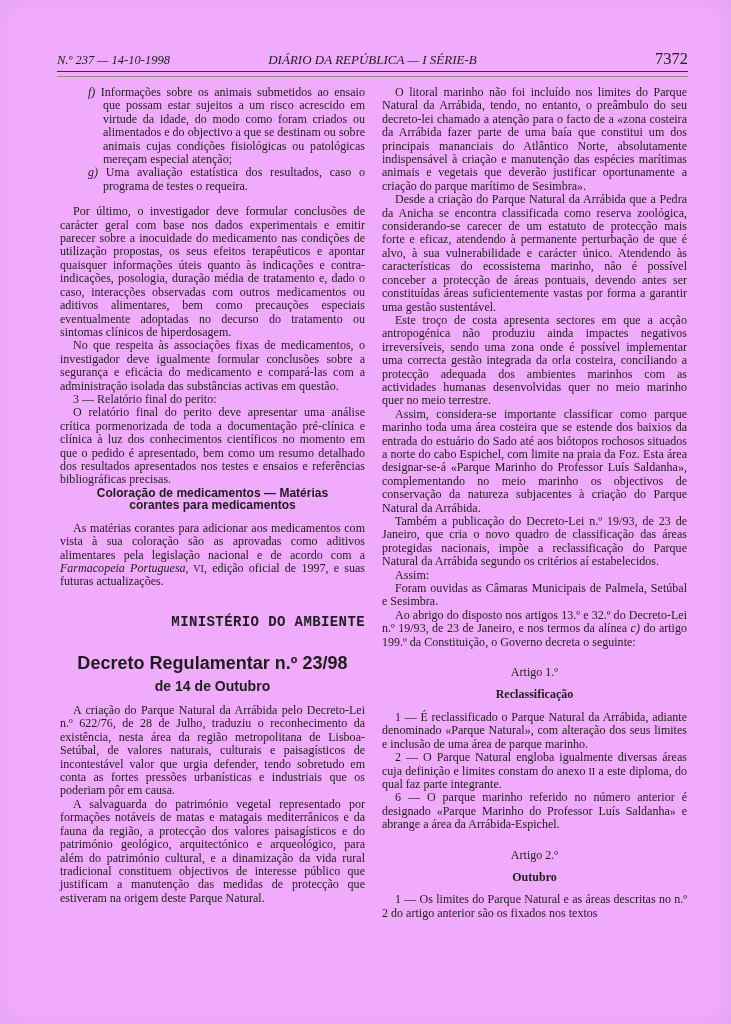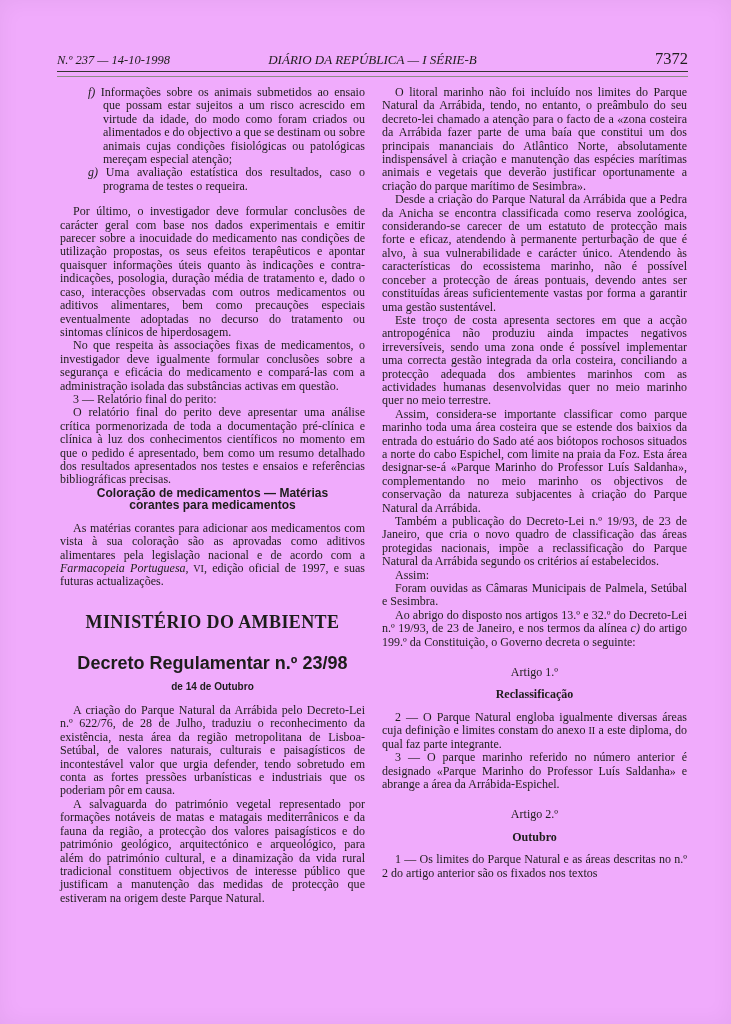--- a/index.html
+++ b/index.html
@@ -41,32 +41,32 @@
     text-align:center;font-weight:bold;font-size:11.5px;
     letter-spacing:0.6px;text-indent:0;margin:14px 0 9px;
   }
   .sans-sub{
     font-family:"Liberation Sans","DejaVu Sans",sans-serif;
     font-weight:bold;font-size:12px;line-height:12.5px;
     text-align:center;text-indent:0;
     max-width:248px;margin:0 auto 10px;
   }
   .ministry{
-    font-family:Liberation Serif, serif;
-    font-weight:bold;font-size:18px;letter-spacing:0.4px;
-    text-align:center;text-indent:0;margin:27px 0 0;
+    font-family:Liberation Mono, monospace;
+    font-weight:bold;font-size:14px;letter-spacing:0.4px;
+    text-align:right;text-indent:0;margin:27px 0 0;
   }
   .decree{
     font-family:Liberation Sans, sans-serif;
     font-weight:bold;font-size:18px;
     text-align:center;text-indent:0;margin:28px 0 0;
   }
   .decree-date{
     font-family:"Liberation Sans","DejaVu Sans",sans-serif;
-    font-weight:bold;font-size:10px;
+    font-weight:bold;font-size:14px;
     text-align:center;text-indent:0;margin:9px 0 11px;
   }
   .artigo{text-align:center;font-size:12px;text-indent:0;margin:17px 0 0;}
   .artigo-sub{text-align:center;font-weight:bold;font-size:12px;text-indent:0;margin:9px 0 9px;}
   .it{font-style:italic;}
   .sc{font-size:0.85em;}
 </style>
 </head>
 <body>
 
@@ -110,22 +110,23 @@
       <p class="p">Este troço de costa apresenta sectores em que a acção antropogénica não produziu ainda impactes negativos irreversíveis, sendo uma zona onde é possível implementar uma correcta gestão integrada da orla costeira, conciliando a protecção adequada dos ambientes marinhos com as actividades humanas desenvolvidas quer no meio marinho quer no meio terrestre.</p>
       <p class="p">Assim, considera-se importante classificar como parque marinho toda uma área costeira que se estende dos baixios da entrada do estuário do Sado até aos biótopos rochosos situados a norte do cabo Espichel, com limite na praia da Foz. Esta área designar-se-á «Parque Marinho do Professor Luís Saldanha», complementando no meio marinho os objectivos de conservação da natureza subjacentes à criação do Parque Natural da Arrábida.</p>
       <p class="p">Também a publicação do Decreto-Lei n.º 19/93, de 23 de Janeiro, que cria o novo quadro de classificação das áreas protegidas nacionais, impõe a reclassificação do Parque Natural da Arrábida segundo os critérios aí estabelecidos.</p>
       <p class="p">Assim:</p>
       <p class="p">Foram ouvidas as Câmaras Municipais de Palmela, Setúbal e Sesimbra.</p>
 
       <p class="p"><span>Ao abrigo do disposto nos artigos 13.º e 32.º do Decreto-Lei n.º 19/93, de 23 de Janeiro, e nos termos da alínea </span><span class="it">c)</span><span> do artigo 199.º da Constituição, o Governo decreta o seguinte:</span></p>
 
       <p class="artigo">Artigo 1.º</p>
       <p class="artigo-sub">Reclassificação</p>
+      <p class="p">1 — É reclassificado o Parque Natural da Arrábida, adiante denominado «Parque Natural», com alteração dos seus limites e inclusão de uma área de parque marinho.</p>
       <p class="p"><span>2 — O Parque Natural engloba igualmente diversas áreas cuja definição e limites constam do anexo</span><span class="sc"> II</span><span> a este diploma, do qual faz parte integrante.</span></p>
-      <p class="p">3 — O parque marinho referido no número anterior é designado «Parque Marinho do Professor Luís Saldanha» e abrange a área da Arrábida-Espichel.</p>
+      <p class="p">6 — O parque marinho referido no número anterior é designado «Parque Marinho do Professor Luís Saldanha» e abrange a área da Arrábida-Espichel.</p>
 
       <p class="artigo">Artigo 2.º</p>
       <p class="artigo-sub">Outubro</p>
       <p class="p">1 — Os limites do Parque Natural e as áreas descritas no n.º 2 do artigo anterior são os fixados nos textos</p>
     </div>
 
   </div>
 </div>
 
 </body></html>

